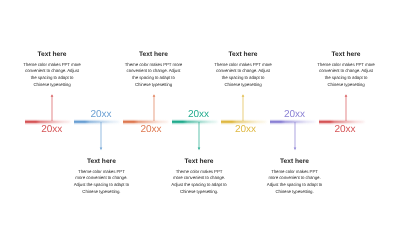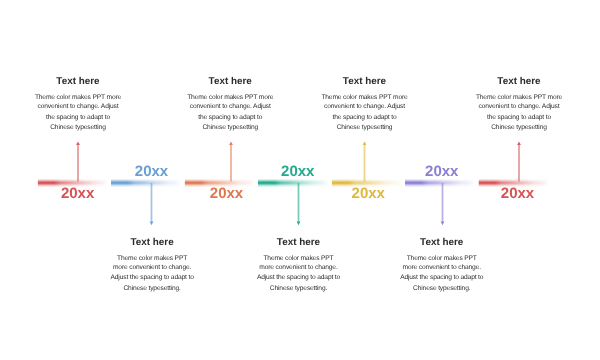--- a/index.html
+++ b/index.html
@@ -17,21 +17,21 @@
           rgba(0,0,0,0.10) 91.7%, rgba(0,0,0,0.02) 100%);
                mask-image:linear-gradient(to bottom,
           rgba(0,0,0,0.02) 0%, rgba(0,0,0,0.10) 8.3%, rgba(0,0,0,0.50) 25%,
           rgba(0,0,0,1) 41.7%, rgba(0,0,0,0.90) 58.3%, rgba(0,0,0,0.35) 75%,
           rgba(0,0,0,0.10) 91.7%, rgba(0,0,0,0.02) 100%);}
   .b1{left:25.20px}.b2{left:74.15px}.b3{left:123.10px}.b4{left:172.05px}
   .b5{left:221.00px}.b6{left:269.95px}.b7{left:318.90px}
 
   
   .yr{position:absolute;width:50px;text-align:center;white-space:nowrap;
-      font-size:10px;font-weight:bold;transform:translateZ(0);}
+      font-size:10px;font-weight:normal;transform:translateZ(0);}
   .yr-below{top:124.2px}
   .yr-above{top:108.6px}
 
   
   .conn{position:absolute;width:8px;}
   .conn-up{top:94px;height:28px}
   .conn-down{top:122px;height:29px}
 
   
   .blk{position:absolute;width:90px;text-align:center;transform:translateZ(0);}

